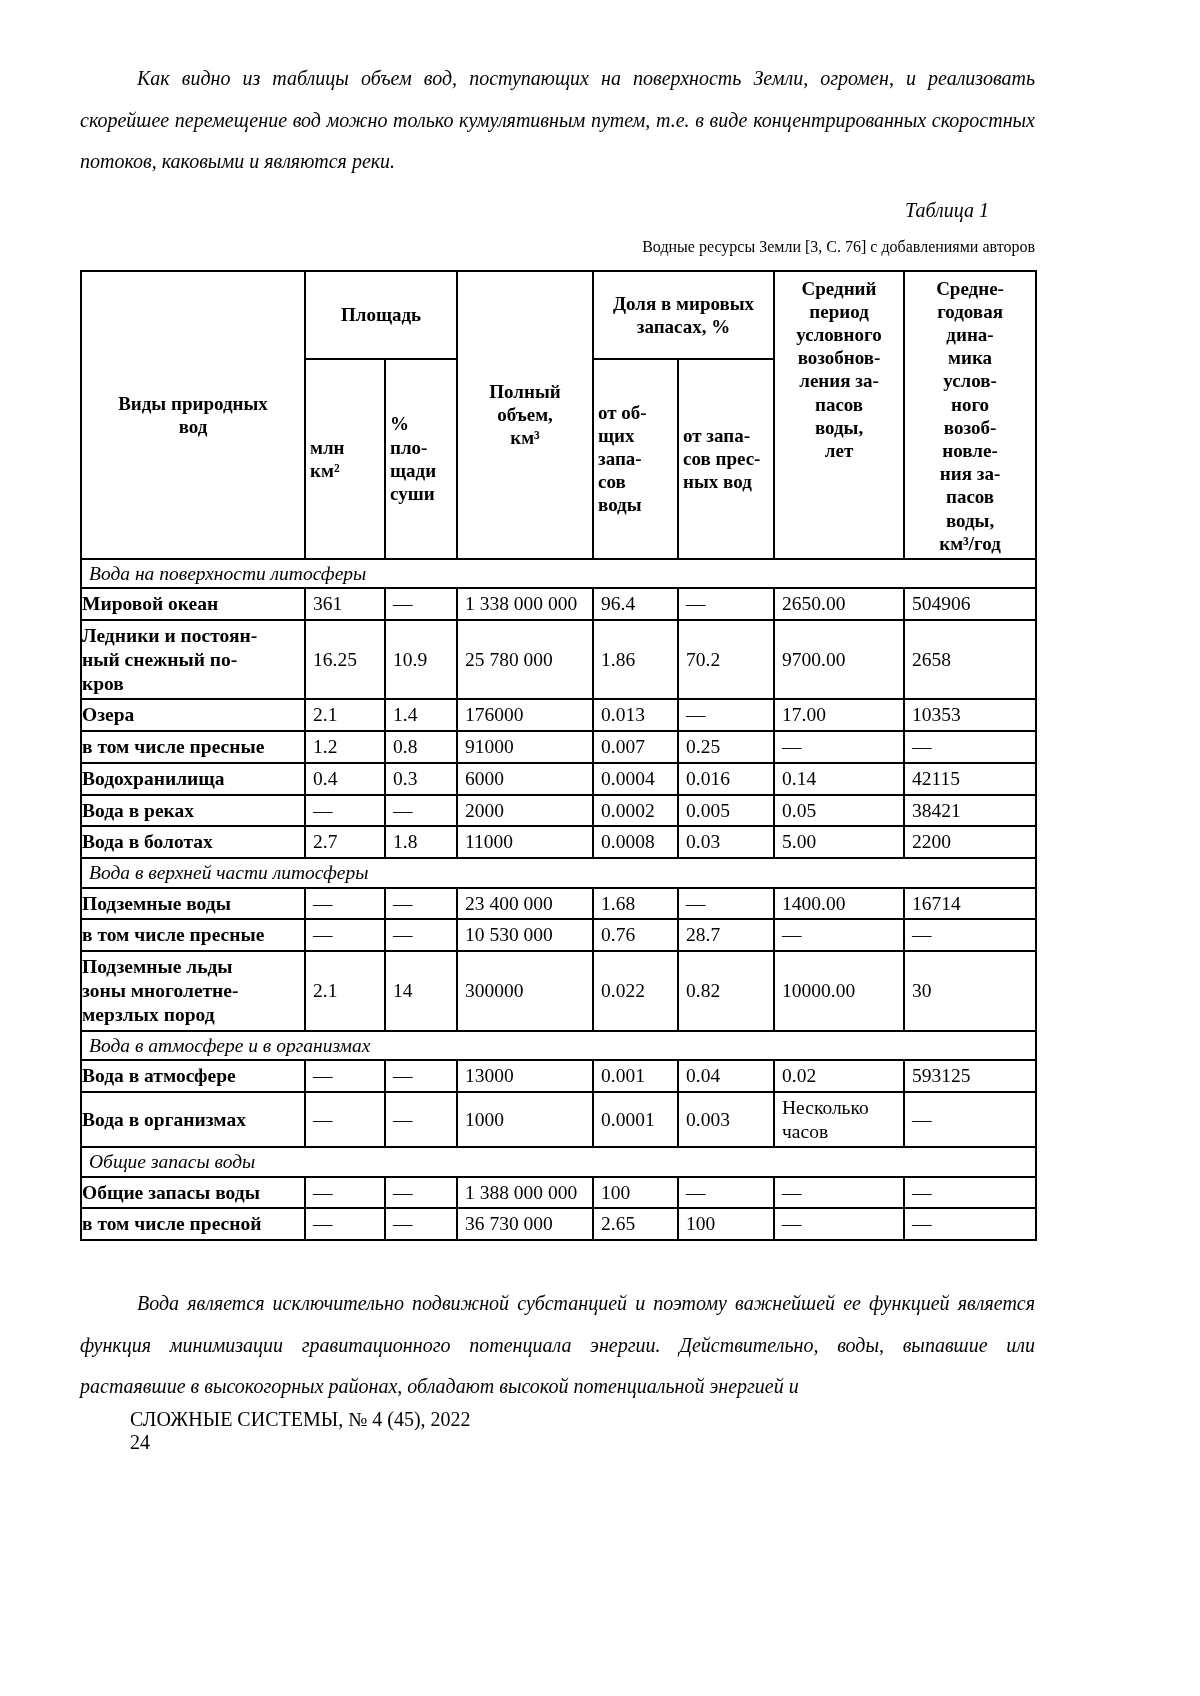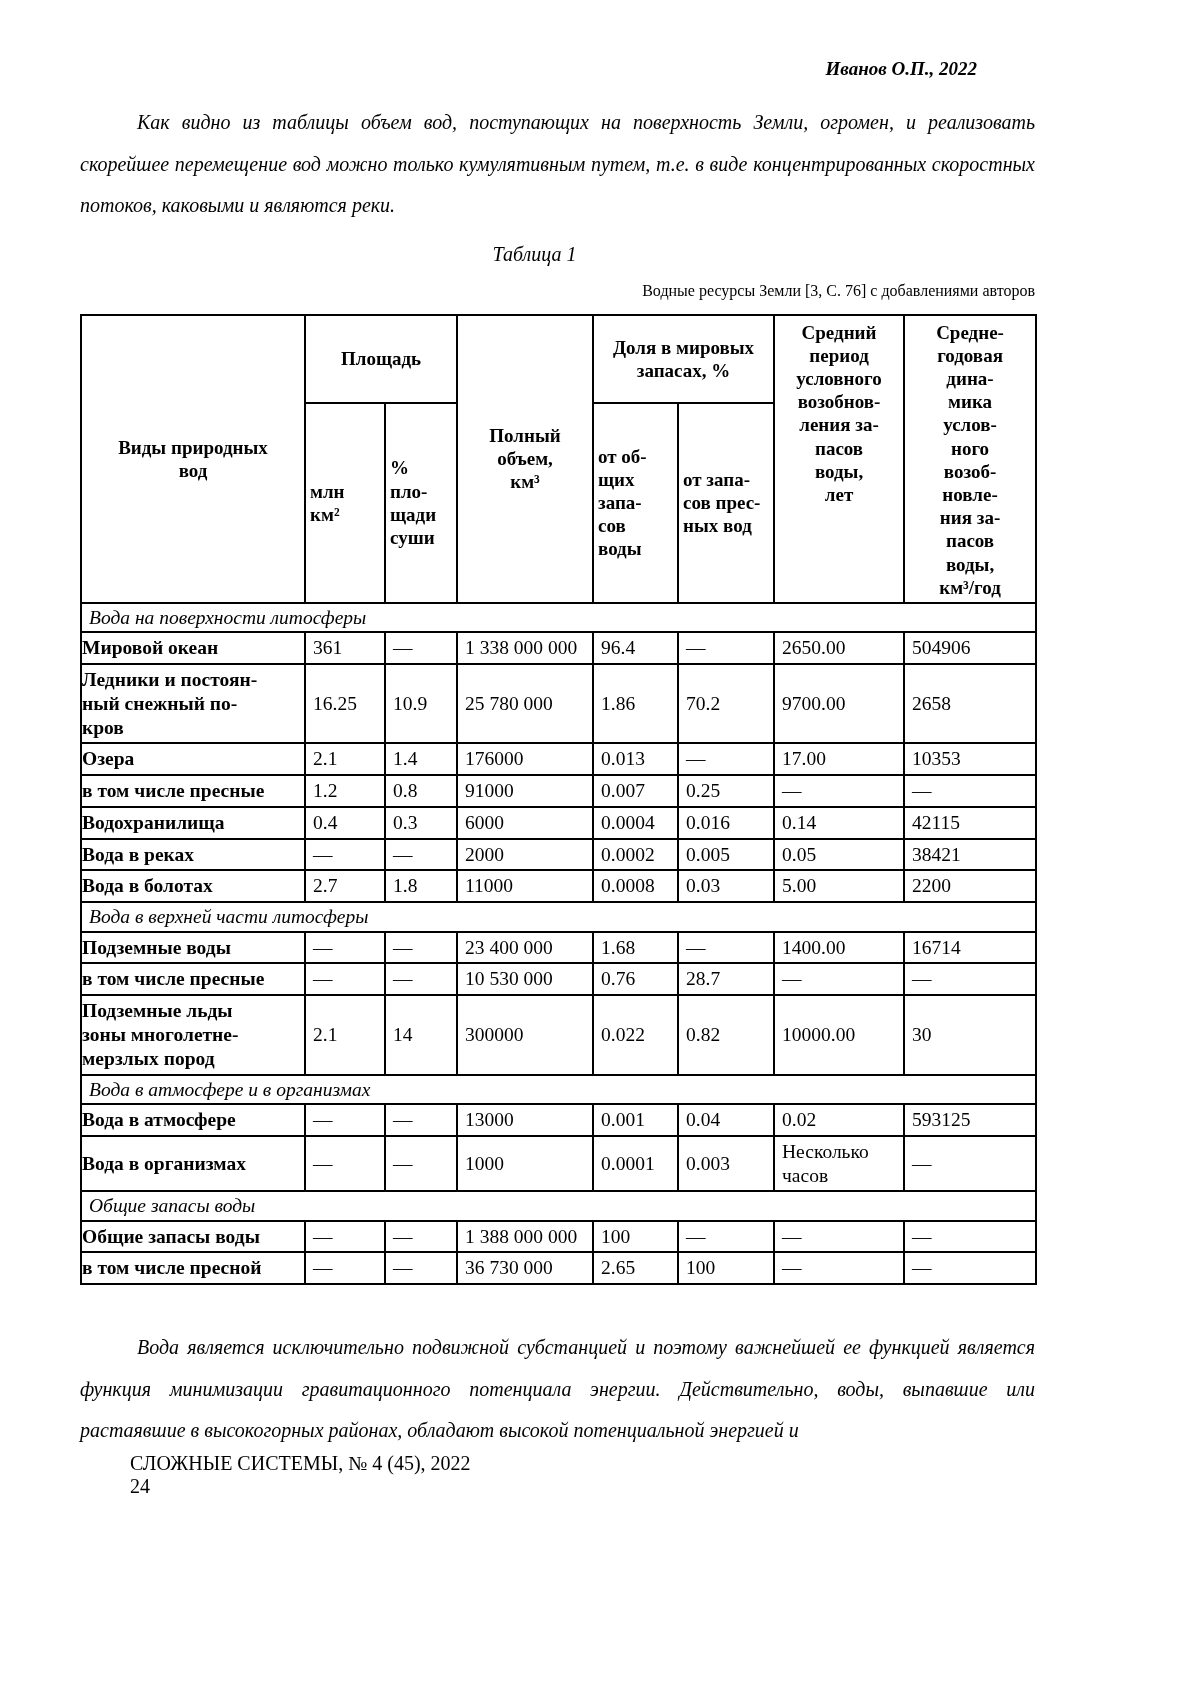--- a/index.html
+++ b/index.html
@@ -23,21 +23,21 @@
   }
   .para {
     font-size: 20px;
     line-height: 2.08;
     text-align: justify;
     text-indent: 57px;
     margin: 0;
     font-style: italic;
   }
   .table-label {
-    text-align: center;
+    text-align: right;
     font-style: italic;
     font-size: 20px;
     margin: 16px 46px 16px 0;
   }
   .caption {
     text-align: right;
     font-size: 16px;
     margin: 0 0 14px 0;
   }
   table.res {
@@ -89,21 +89,20 @@
     padding-right: 60px;
     flex-direction: column;
   }
 </style>
 </head>
 <body>
 
 <div class="page">
   <div class="content">
 
-    <div class="author">Иванов О.П., 2022</div>
 
     <p class="para">Как видно из таблицы объем вод, поступающих на поверхность Земли, огромен, и реализовать скорейшее перемещение вод можно только кумулятивным путем, т.е. в виде концентрированных скоростных потоков, каковыми и являются реки.</p>
 
     <div class="table-label">Таблица 1</div>
 
     <div class="caption">Водные ресурсы Земли [3, С. 76] с добавлениями авторов</div>
 
     <table class="res">
       <colgroup>
         <col style="width:224px">

